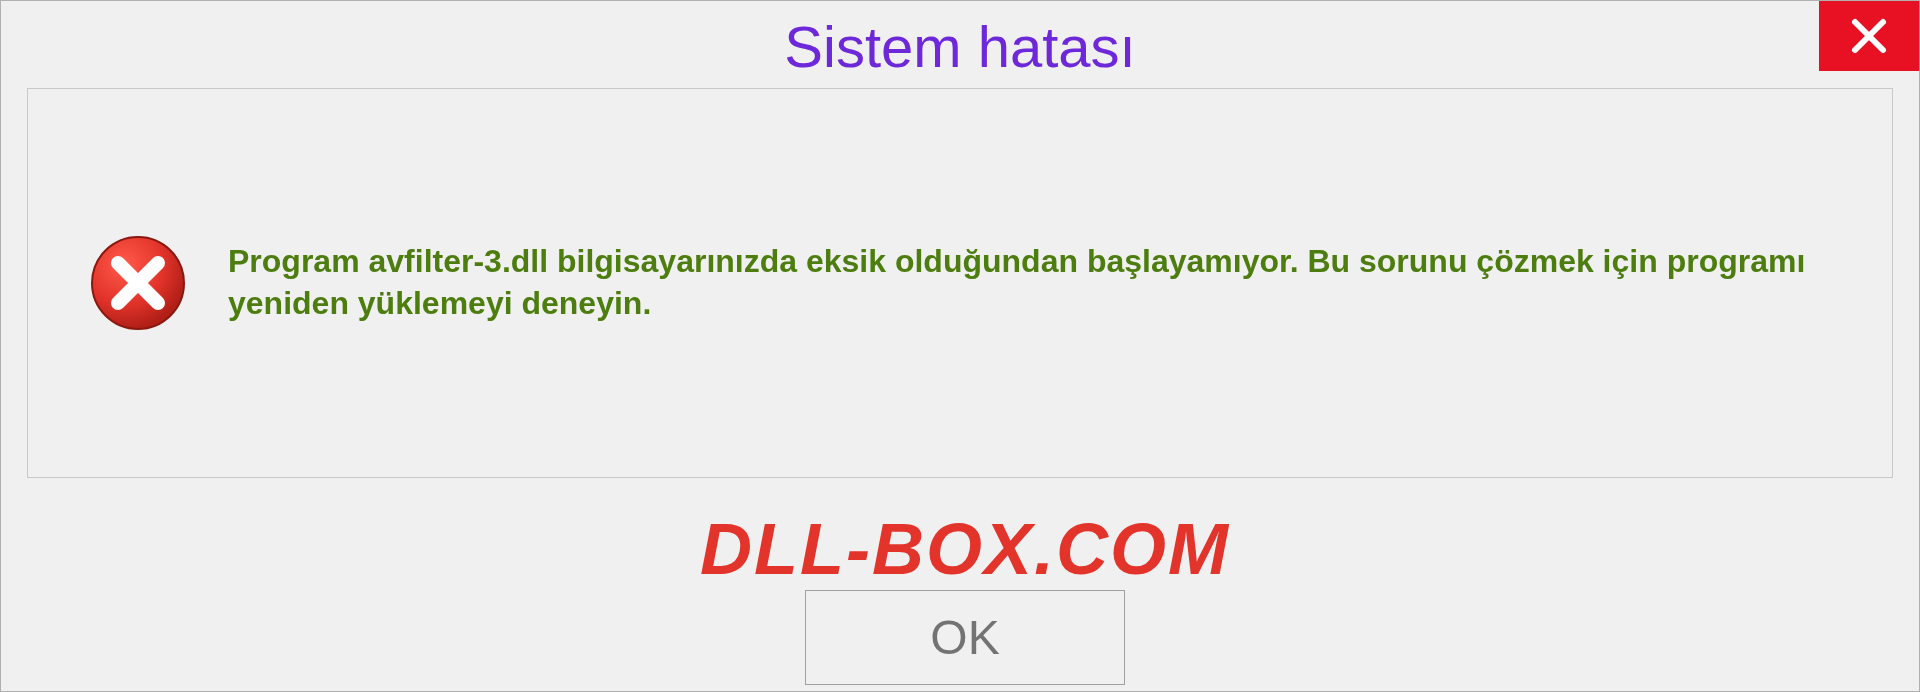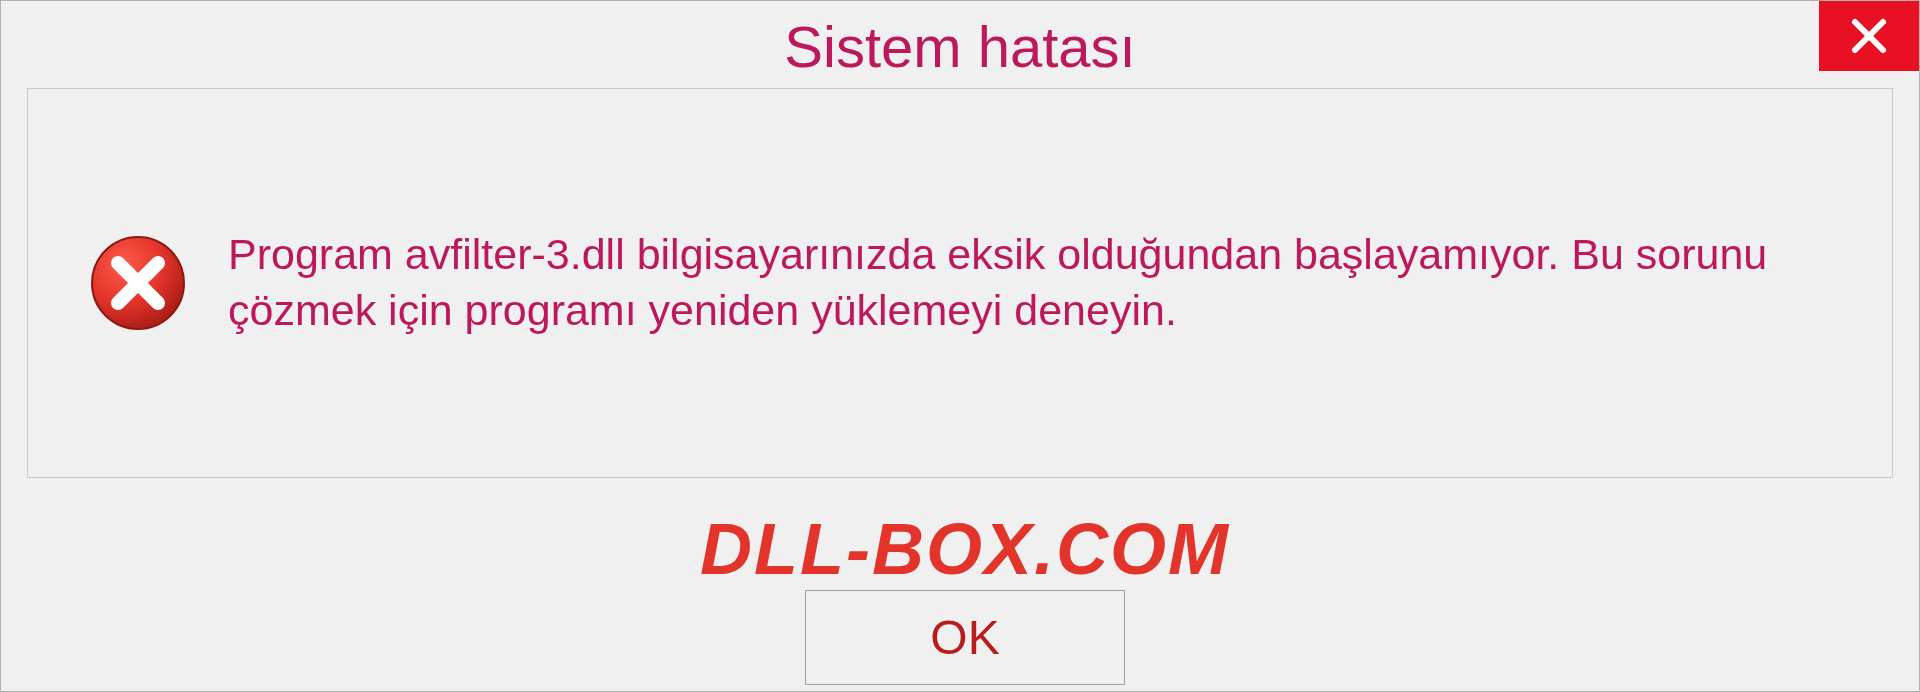--- a/index.html
+++ b/index.html
@@ -27,21 +27,21 @@
       align-items: flex-start;
       justify-content: space-between;
       height: 90px;
       padding-left: 0;
     }
     .titlebar-title {
       flex: 1;
       text-align: center;
       font-size: 58px;
       font-weight: 400;
-      color: #be185d;
+      color: #6d28d9;
       padding-top: 12px;
       padding-left: 100px;
     }
     .close-button {
       width: 100px;
       height: 70px;
       background: #e81123;
       display: flex;
       align-items: center;
       justify-content: center;
@@ -63,24 +63,24 @@
     .content-icon {
       flex: 0 0 auto;
       width: 100px;
       height: 100px;
       margin-right: 40px;
       display: flex;
       align-items: center;
       justify-content: center;
     }
     .content-message {
-      font-size: 43px;
-      color: #be185d;
+      font-size: 32px;
+      color: #4d7c0f;
       line-height: 1.3;
-      font-weight: 400;
+      font-weight: 700;
     }
     .footer-bar {
       display: flex;
       align-items: center;
       justify-content: space-between;
       padding: 30px 50px 30px 60px;
       margin-top: auto;
       flex-direction: column;
     }
     .watermark {
@@ -90,21 +90,21 @@
       font-style: italic;
       letter-spacing: 2px;
       font-family: Arial, sans-serif;
     }
     .ok-button {
       width: 320px;
       height: 95px;
       border: 1px solid #a0a0a0;
       background: #f0f0f0;
       font-size: 48px;
-      color: #b91c1c;
+      color: #737373;
       display: flex;
       align-items: center;
       justify-content: center;
       cursor: pointer;
     }
   </style>
 </head>
 <body>
 
 <div class="dialog-window">

